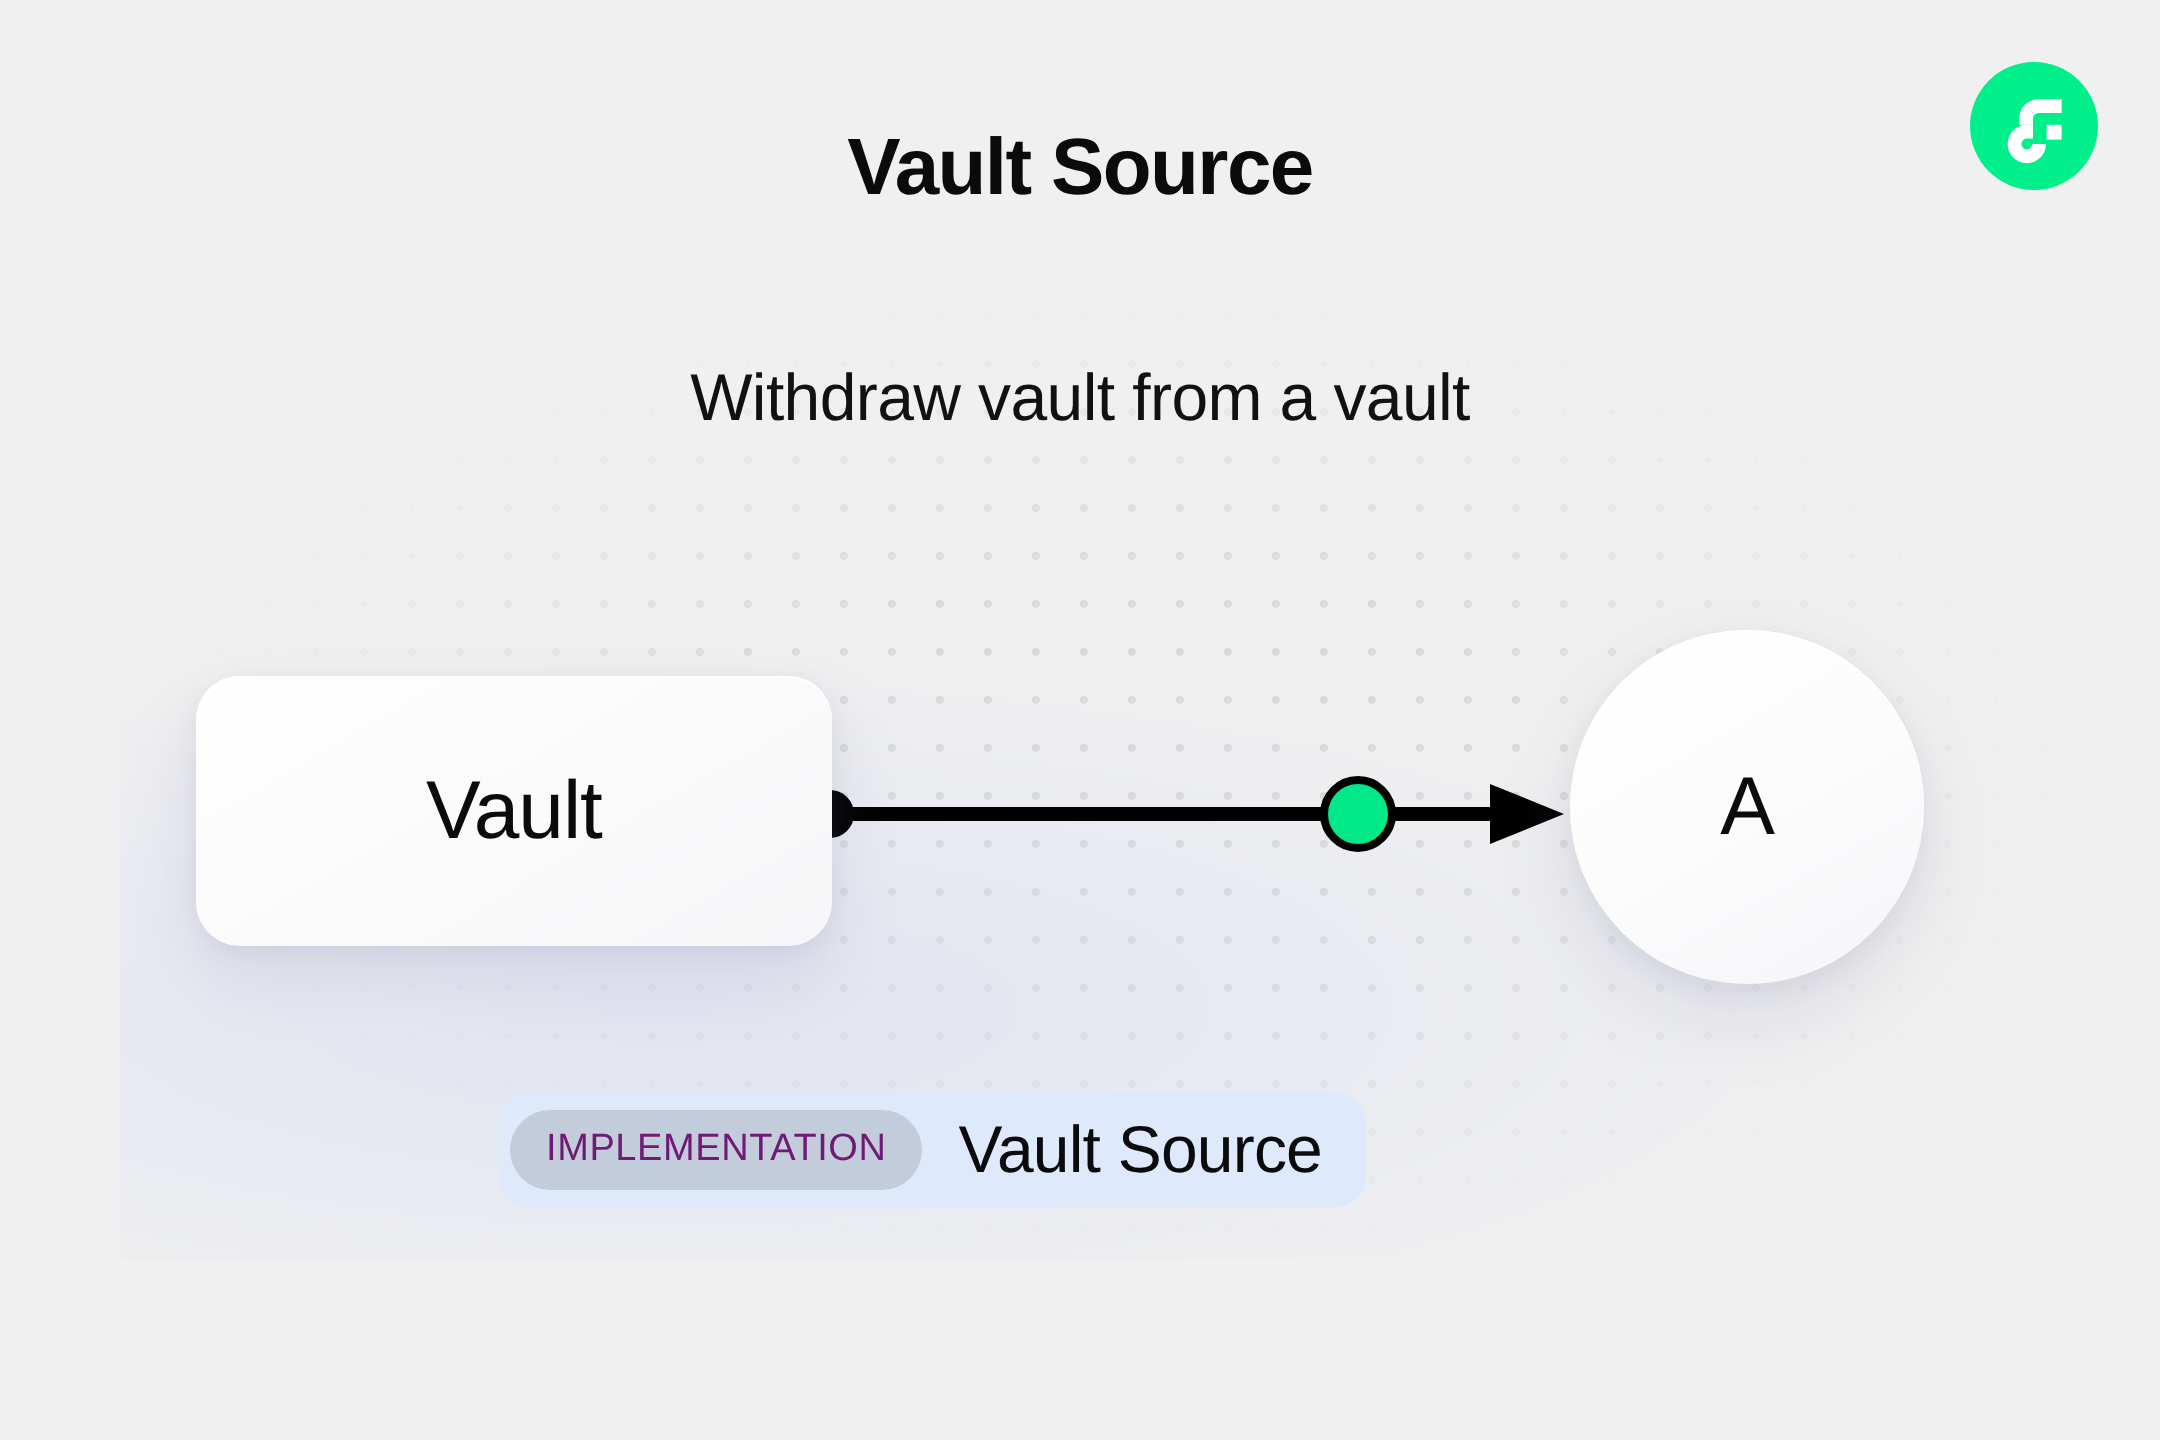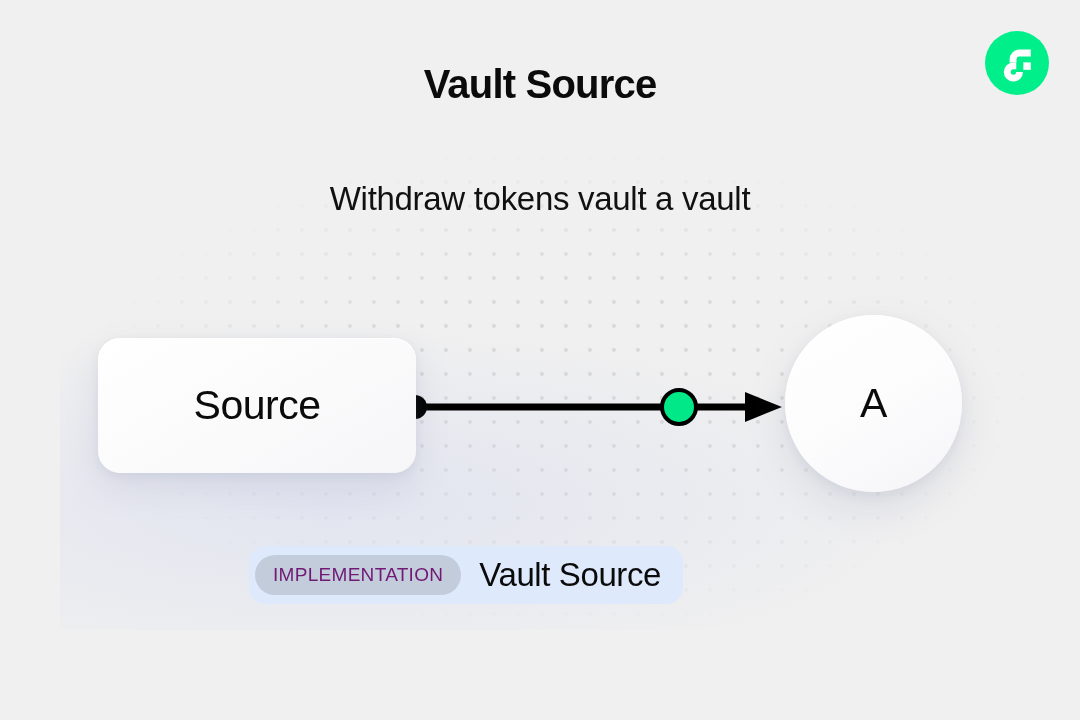--- a/index.html
+++ b/index.html
@@ -181,21 +181,21 @@
 </style>
 </head>
 <body>
 
 <div id="stage">
 
   <div id="dot-grid"></div>
   <div id="haze"></div>
 
   <div id="page-title">Vault Source</div>
-  <div id="page-subtitle">Withdraw tokens vault a vault</div>
+  <div id="page-subtitle">Withdraw vault from a vault</div>
 
   <div id="brand-logo">
     <svg width="64" height="64" viewBox="0 0 64 64">
       <circle cx="32" cy="32" r="32" fill="#00ef8b"></circle>
       <path d="M45.8 18.6 H34.2 a9.6 9.6 0 0 0 -9.6 9.6 v3.2 h6.9 v-3.2 a2.7 2.7 0 0 1 2.7 -2.7 h11.6 z" fill="#ffffff"></path>
       <rect x="38.2" y="31.4" width="7.6" height="7.4" fill="#ffffff"></rect>
       <path d="M31.5 31.4 v6.9 h-3.1 a2.7 2.7 0 1 0 2.7 2.7 h6.9 a9.6 9.6 0 1 1 -9.6 -9.6 z" fill="#ffffff"></path>
       <rect x="31.5" y="31.4" width="6.7" height="6.9" fill="#00ef8b"></rect>
     </svg>
   </div>
@@ -205,21 +205,21 @@
     <svg id="edge-layer" viewBox="0 0 1080 720">
       <g>
         <line x1="415" y1="407" x2="772" y2="407" stroke="#000000" stroke-width="7"></line>
         <polygon points="745,392 782,407 745,422" fill="#000000"></polygon>
         <circle cx="415" cy="407" r="12" fill="#000000"></circle>
         <circle cx="679" cy="407" r="17" fill="#00e887" stroke="#000000" stroke-width="4"></circle>
       </g>
     </svg>
 
     <div class="node-vault">
-      <span class="node-vault-label">Source</span>
+      <span class="node-vault-label">Vault</span>
     </div>
 
     <div class="node-a">
       <span class="node-a-label">A</span>
     </div>
 
   </div>
 
   <div id="impl-badge">
     <div id="impl-pill">

